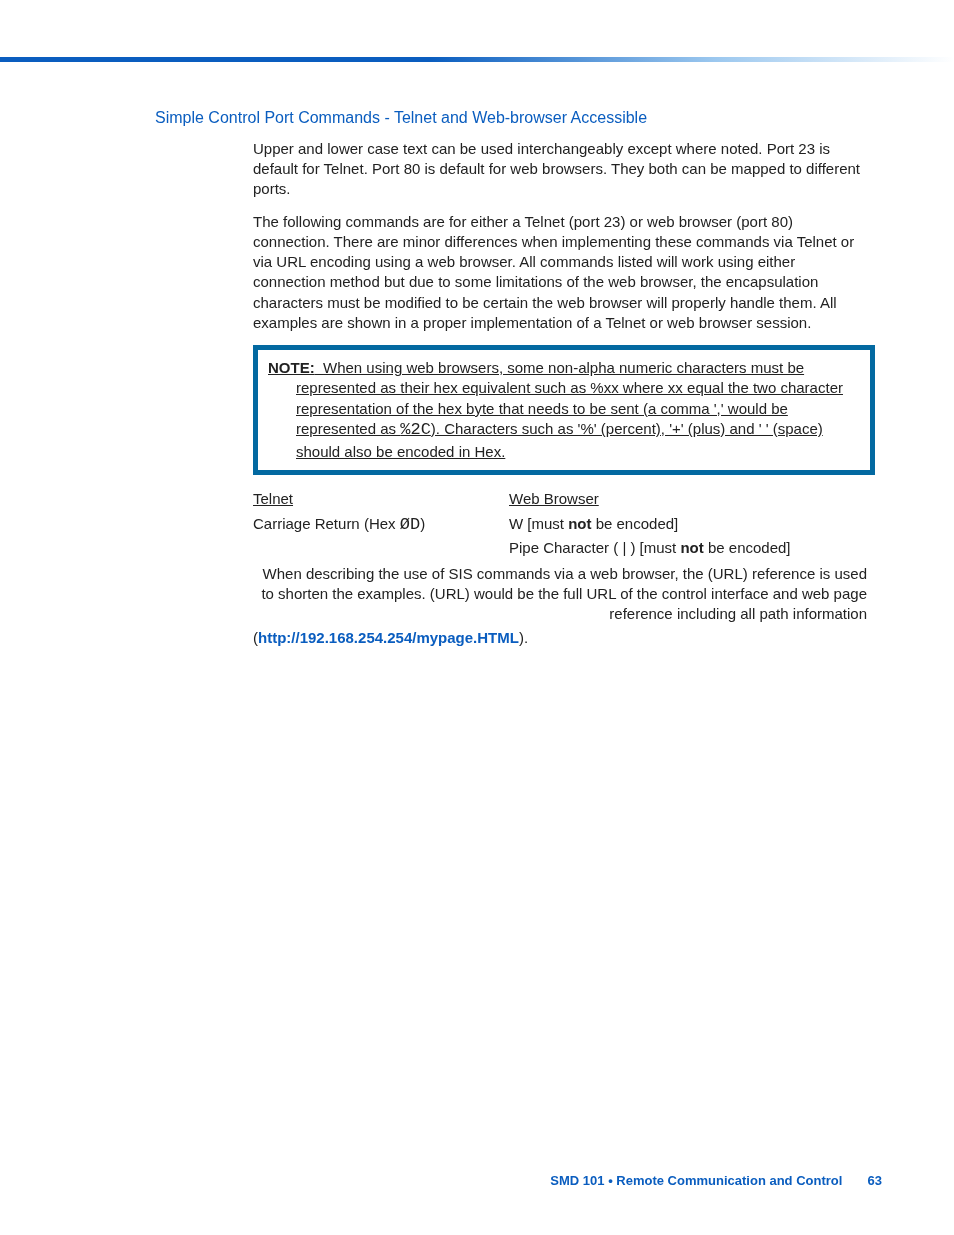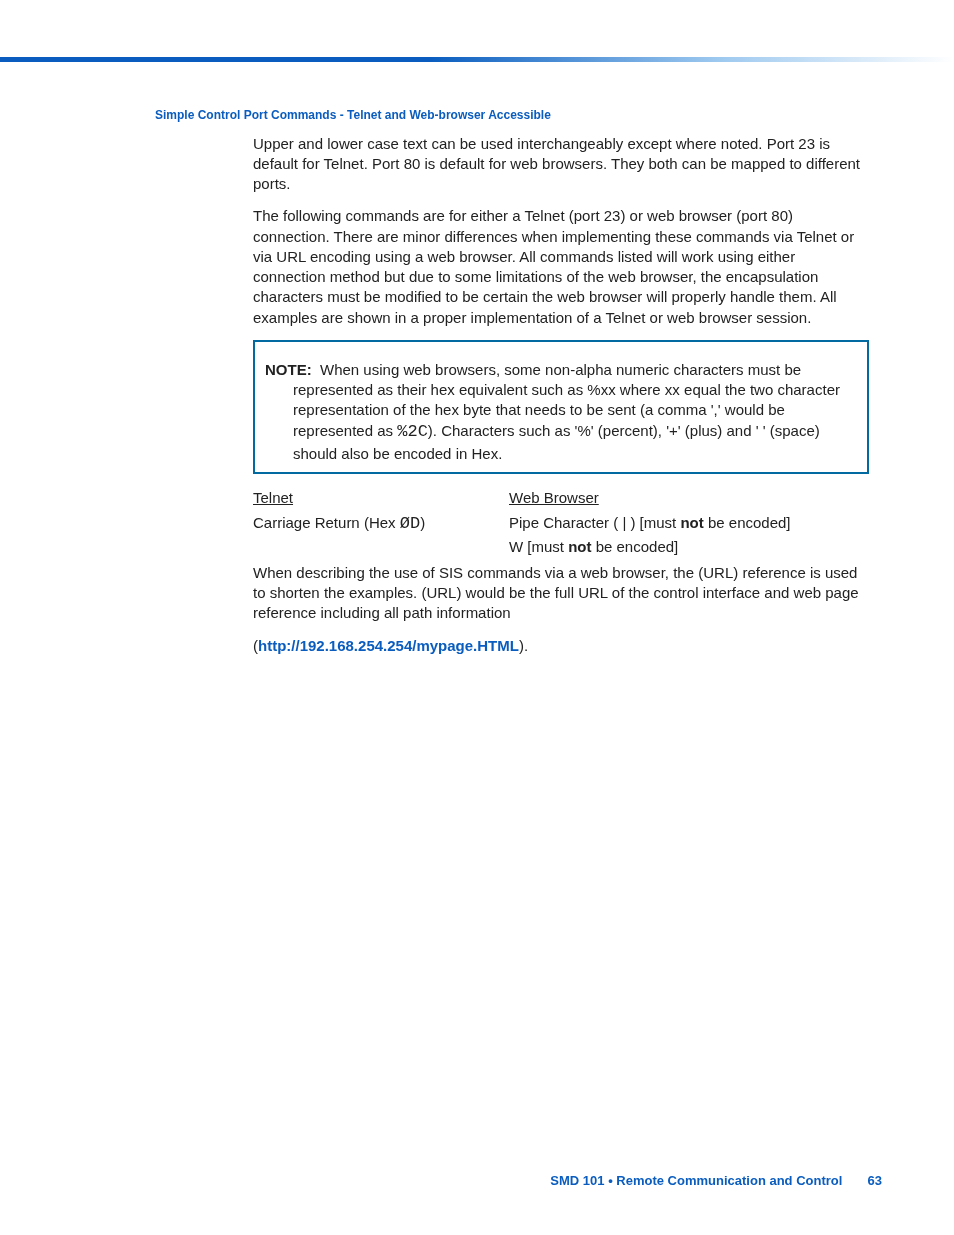--- a/index.html
+++ b/index.html
@@ -25,34 +25,35 @@
     position: absolute;
     left: 155px;
     top: 108px;
     width: 712px;
   }
   .body-col {
     margin-left: 98px;
     width: 614px;
   }
   h1.section {
-    font-size: 12px;
-    font-weight: bold;
+    font-size: 16px;
+    font-weight: normal;
     color: #0a5dbf;
     margin: 0 0 10px 0;
     line-height: 1.3;
   }
   p.para {
     margin: 0 0 12px 0;
   }
   .notebox {
-    border: 2px solid #0369a1;
-    padding: 18px 10px 8px 10px;
+    border: 5px solid #0369a1;
+    padding: 8px 10px 8px 10px;
     margin: 10px 0 14px 0;
     width: 592px;
+    text-decoration: underline;
   }
   .notebox .noteword {
     font-weight: bold;
   }
   .notebox .notebody {
     display: block;
     padding-left: 28px;
   }
   .twocol {
     display: flex;
@@ -110,29 +111,29 @@
     <div class="twocol">
       <div class="col1">
         <div class="col-head">Telnet</div>
         <div class="col-row">
           <span>Carriage Return (Hex </span><span class="monoish">ØD</span><span>)</span>
         </div>
       </div>
       <div class="col2">
         <div class="col-head">Web Browser</div>
         <div class="col-row">
-          <span>Pipe Character ( | ) [must </span><span class="bold">not</span><span> be encoded]</span>
+          <span>W [must </span><span class="bold">not</span><span> be encoded]</span>
         </div>
         <div class="col-row">
-          <span>W [must </span><span class="bold">not</span><span> be encoded]</span>
+          <span>Pipe Character ( | ) [must </span><span class="bold">not</span><span> be encoded]</span>
         </div>
       </div>
     </div>
 
-    <p class="para" style="margin-bottom:13px;">When describing the use of SIS commands via a web browser, the (URL) reference is used to shorten the examples. (URL) would be the full URL of the control interface and web page reference including all path information</p>
+    <p class="para" style="margin-bottom:4px;text-align:right;">When describing the use of SIS commands via a web browser, the (URL) reference is used to shorten the examples. (URL) would be the full URL of the control interface and web page reference including all path information</p>
     <p class="para" style="margin-top:0;">
       <span>(</span><span class="link">http://192.168.254.254/mypage.HTML</span><span>).</span>
     </p>
 
 
   </div>
 </div>
 
 <div class="footer">
   <span>SMD 101 • Remote Communication and Control</span>

